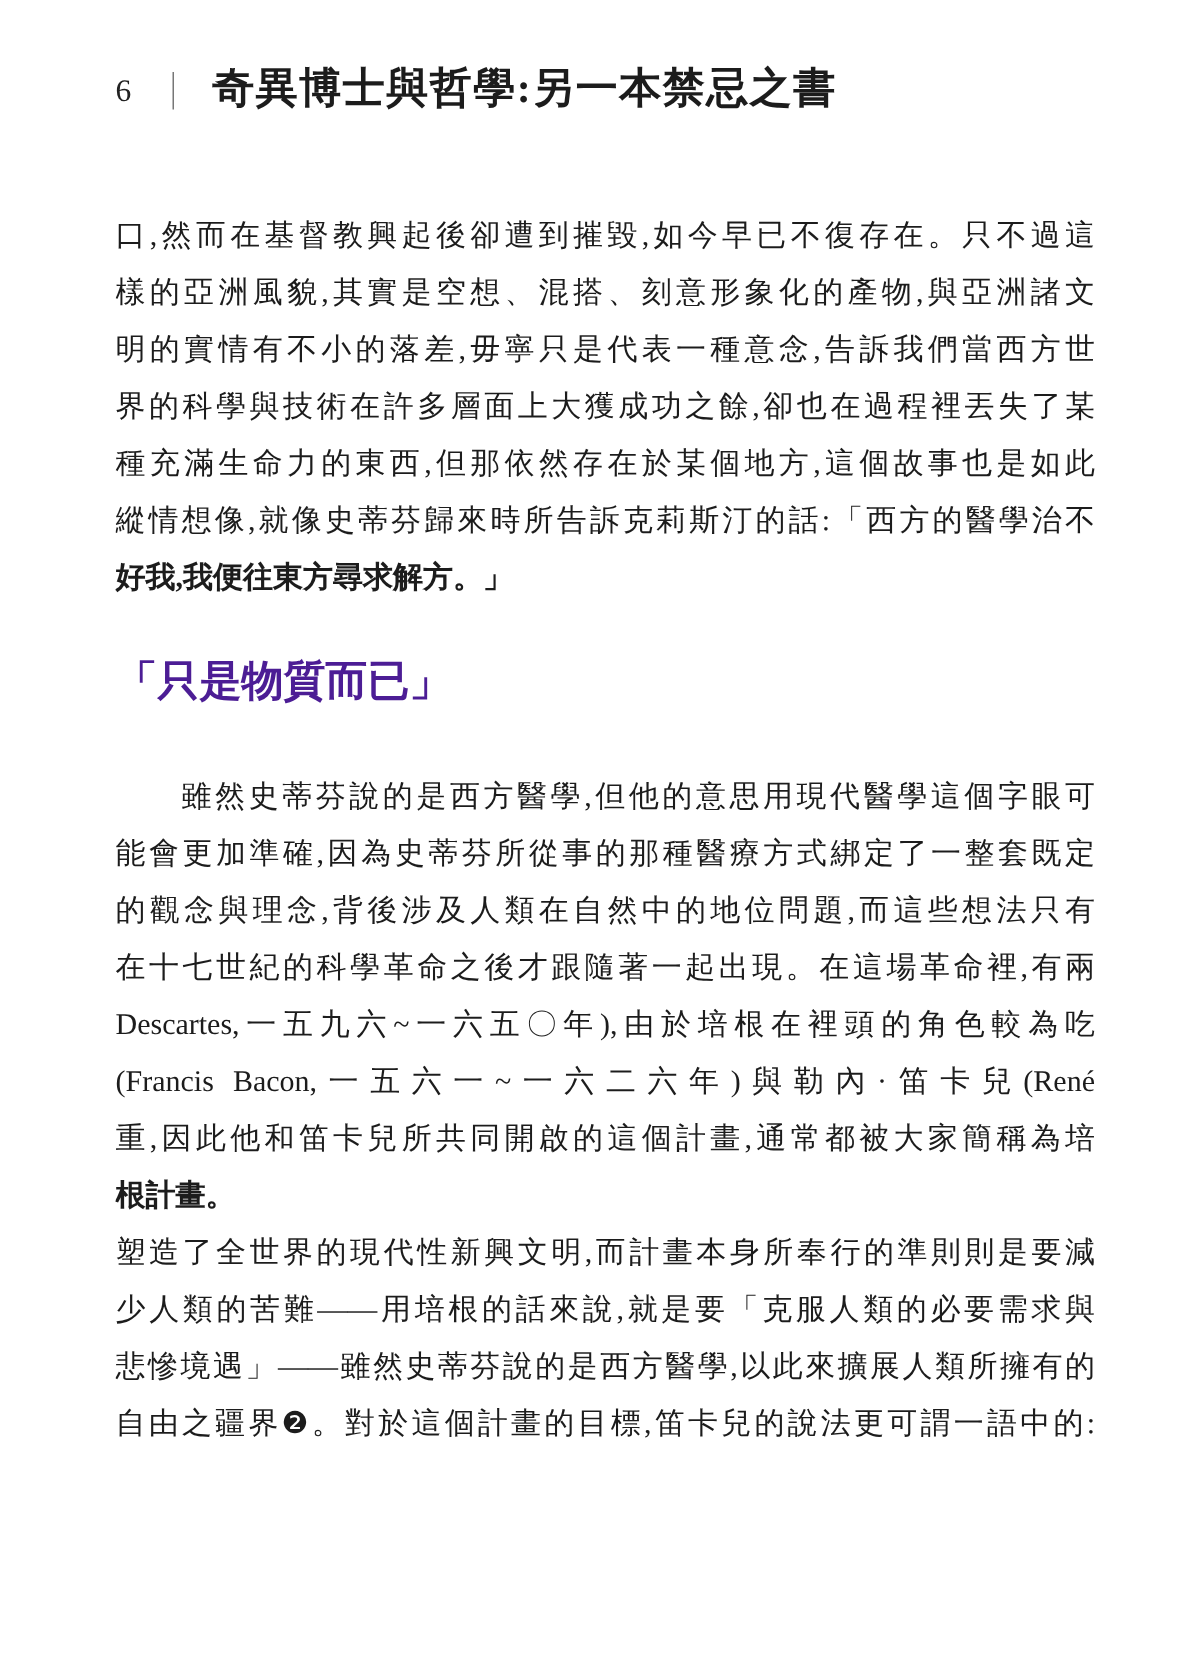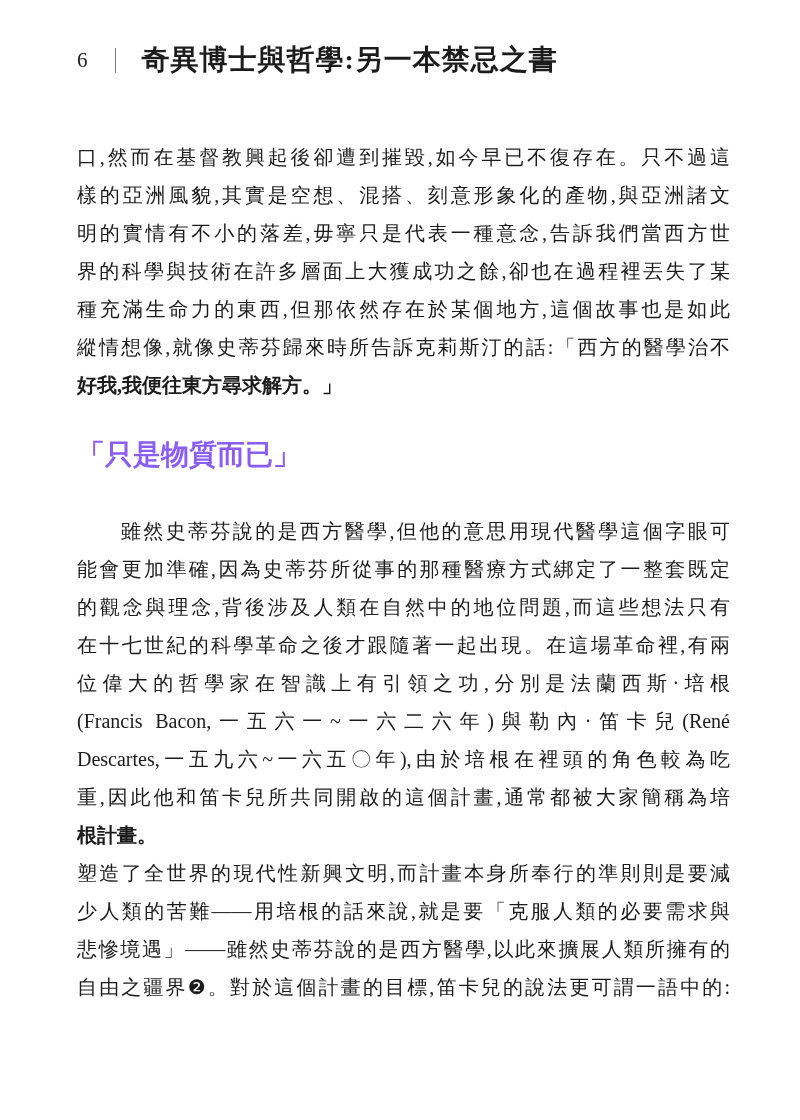--- a/index.html
+++ b/index.html
@@ -73,21 +73,21 @@
   }
   .line.indent {
     text-indent: 44px;
   }
   .section-heading {
     height: 40px;
     line-height: 40px;
     font-size: 28px;
     font-weight: bold;
     margin: 31px 0 37px 0;
-    color: #8b5cf6;
+    color: #4c1d95;
   }
 </style>
 </head>
 <body>
 
 <div class="page">
 
   <header class="running-head">
     <span class="page-num">6</span>
     <span class="head-divider"></span>
@@ -104,23 +104,22 @@
         <div class="line">種充滿生命力的東西,但那依然存在於某個地方,這個故事也是如此</div>
         <div class="line">縱情想像,就像史蒂芬歸來時所告訴克莉斯汀的話:「西方的醫學治不</div>
         <div class="line short">好我,我便往東方尋求解方。」</div>
       </div>
       <div class="section-heading">「只是物質而已」</div>
       <div class="paragraph">
         <div class="line indent">雖然史蒂芬說的是西方醫學,但他的意思用現代醫學這個字眼可</div>
         <div class="line">能會更加準確,因為史蒂芬所從事的那種醫療方式綁定了一整套既定</div>
         <div class="line">的觀念與理念,背後涉及人類在自然中的地位問題,而這些想法只有</div>
         <div class="line">在十七世紀的科學革命之後才跟隨著一起出現。在這場革命裡,有兩</div>
-        <div class="line">位偉大的哲學家在智識上有引領之功,分別是法蘭西斯·培根</div>
+        <div class="line">Descartes,一五九六~一六五〇年),由於培根在裡頭的角色較為吃</div>
         <div class="line">(Francis Bacon,一五六一~一六二六年)與勒內·笛卡兒(René</div>
-        <div class="line">Descartes,一五九六~一六五〇年),由於培根在裡頭的角色較為吃</div>
         <div class="line">重,因此他和笛卡兒所共同開啟的這個計畫,通常都被大家簡稱為培</div>
         <div class="line short">根計畫。</div>
       </div>
       <div class="paragraph">
         <div class="line">塑造了全世界的現代性新興文明,而計畫本身所奉行的準則則是要減</div>
         <div class="line">少人類的苦難——用培根的話來說,就是要「克服人類的必要需求與</div>
         <div class="line">悲慘境遇」——雖然史蒂芬說的是西方醫學,以此來擴展人類所擁有的</div>
         <div class="line">自由之疆界❷。對於這個計畫的目標,笛卡兒的說法更可謂一語中的:</div>
       </div>
     </main>

